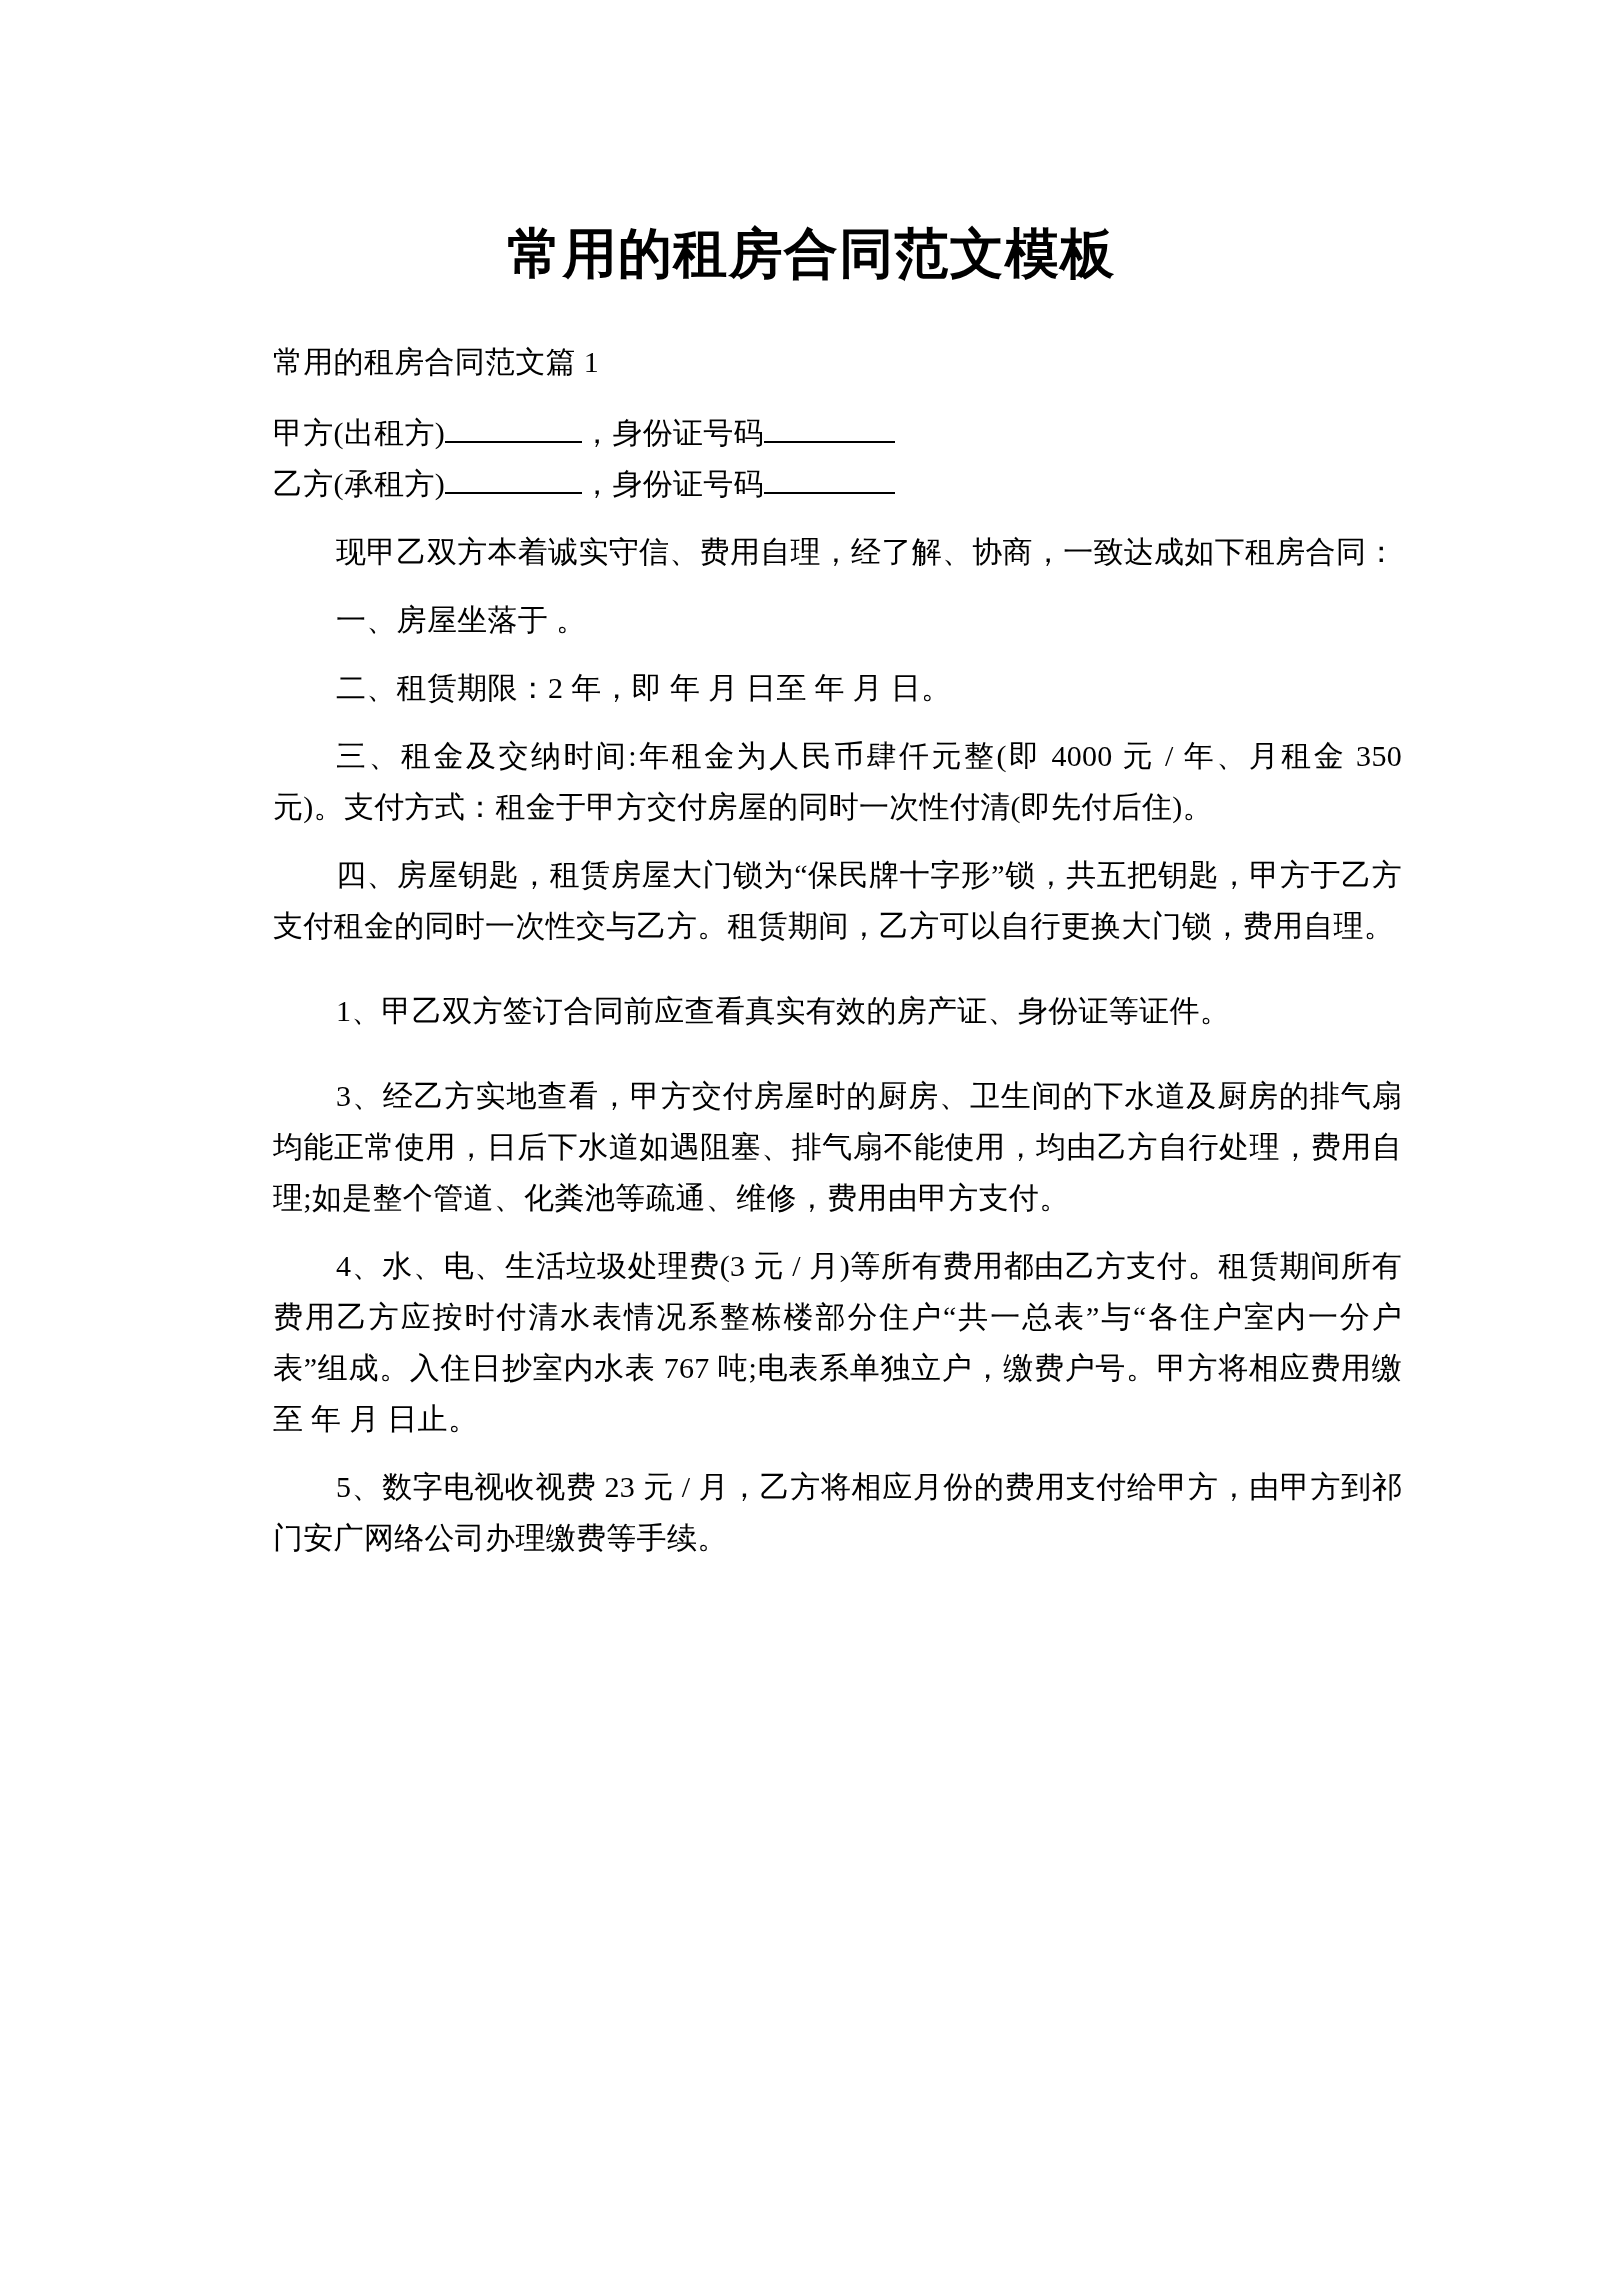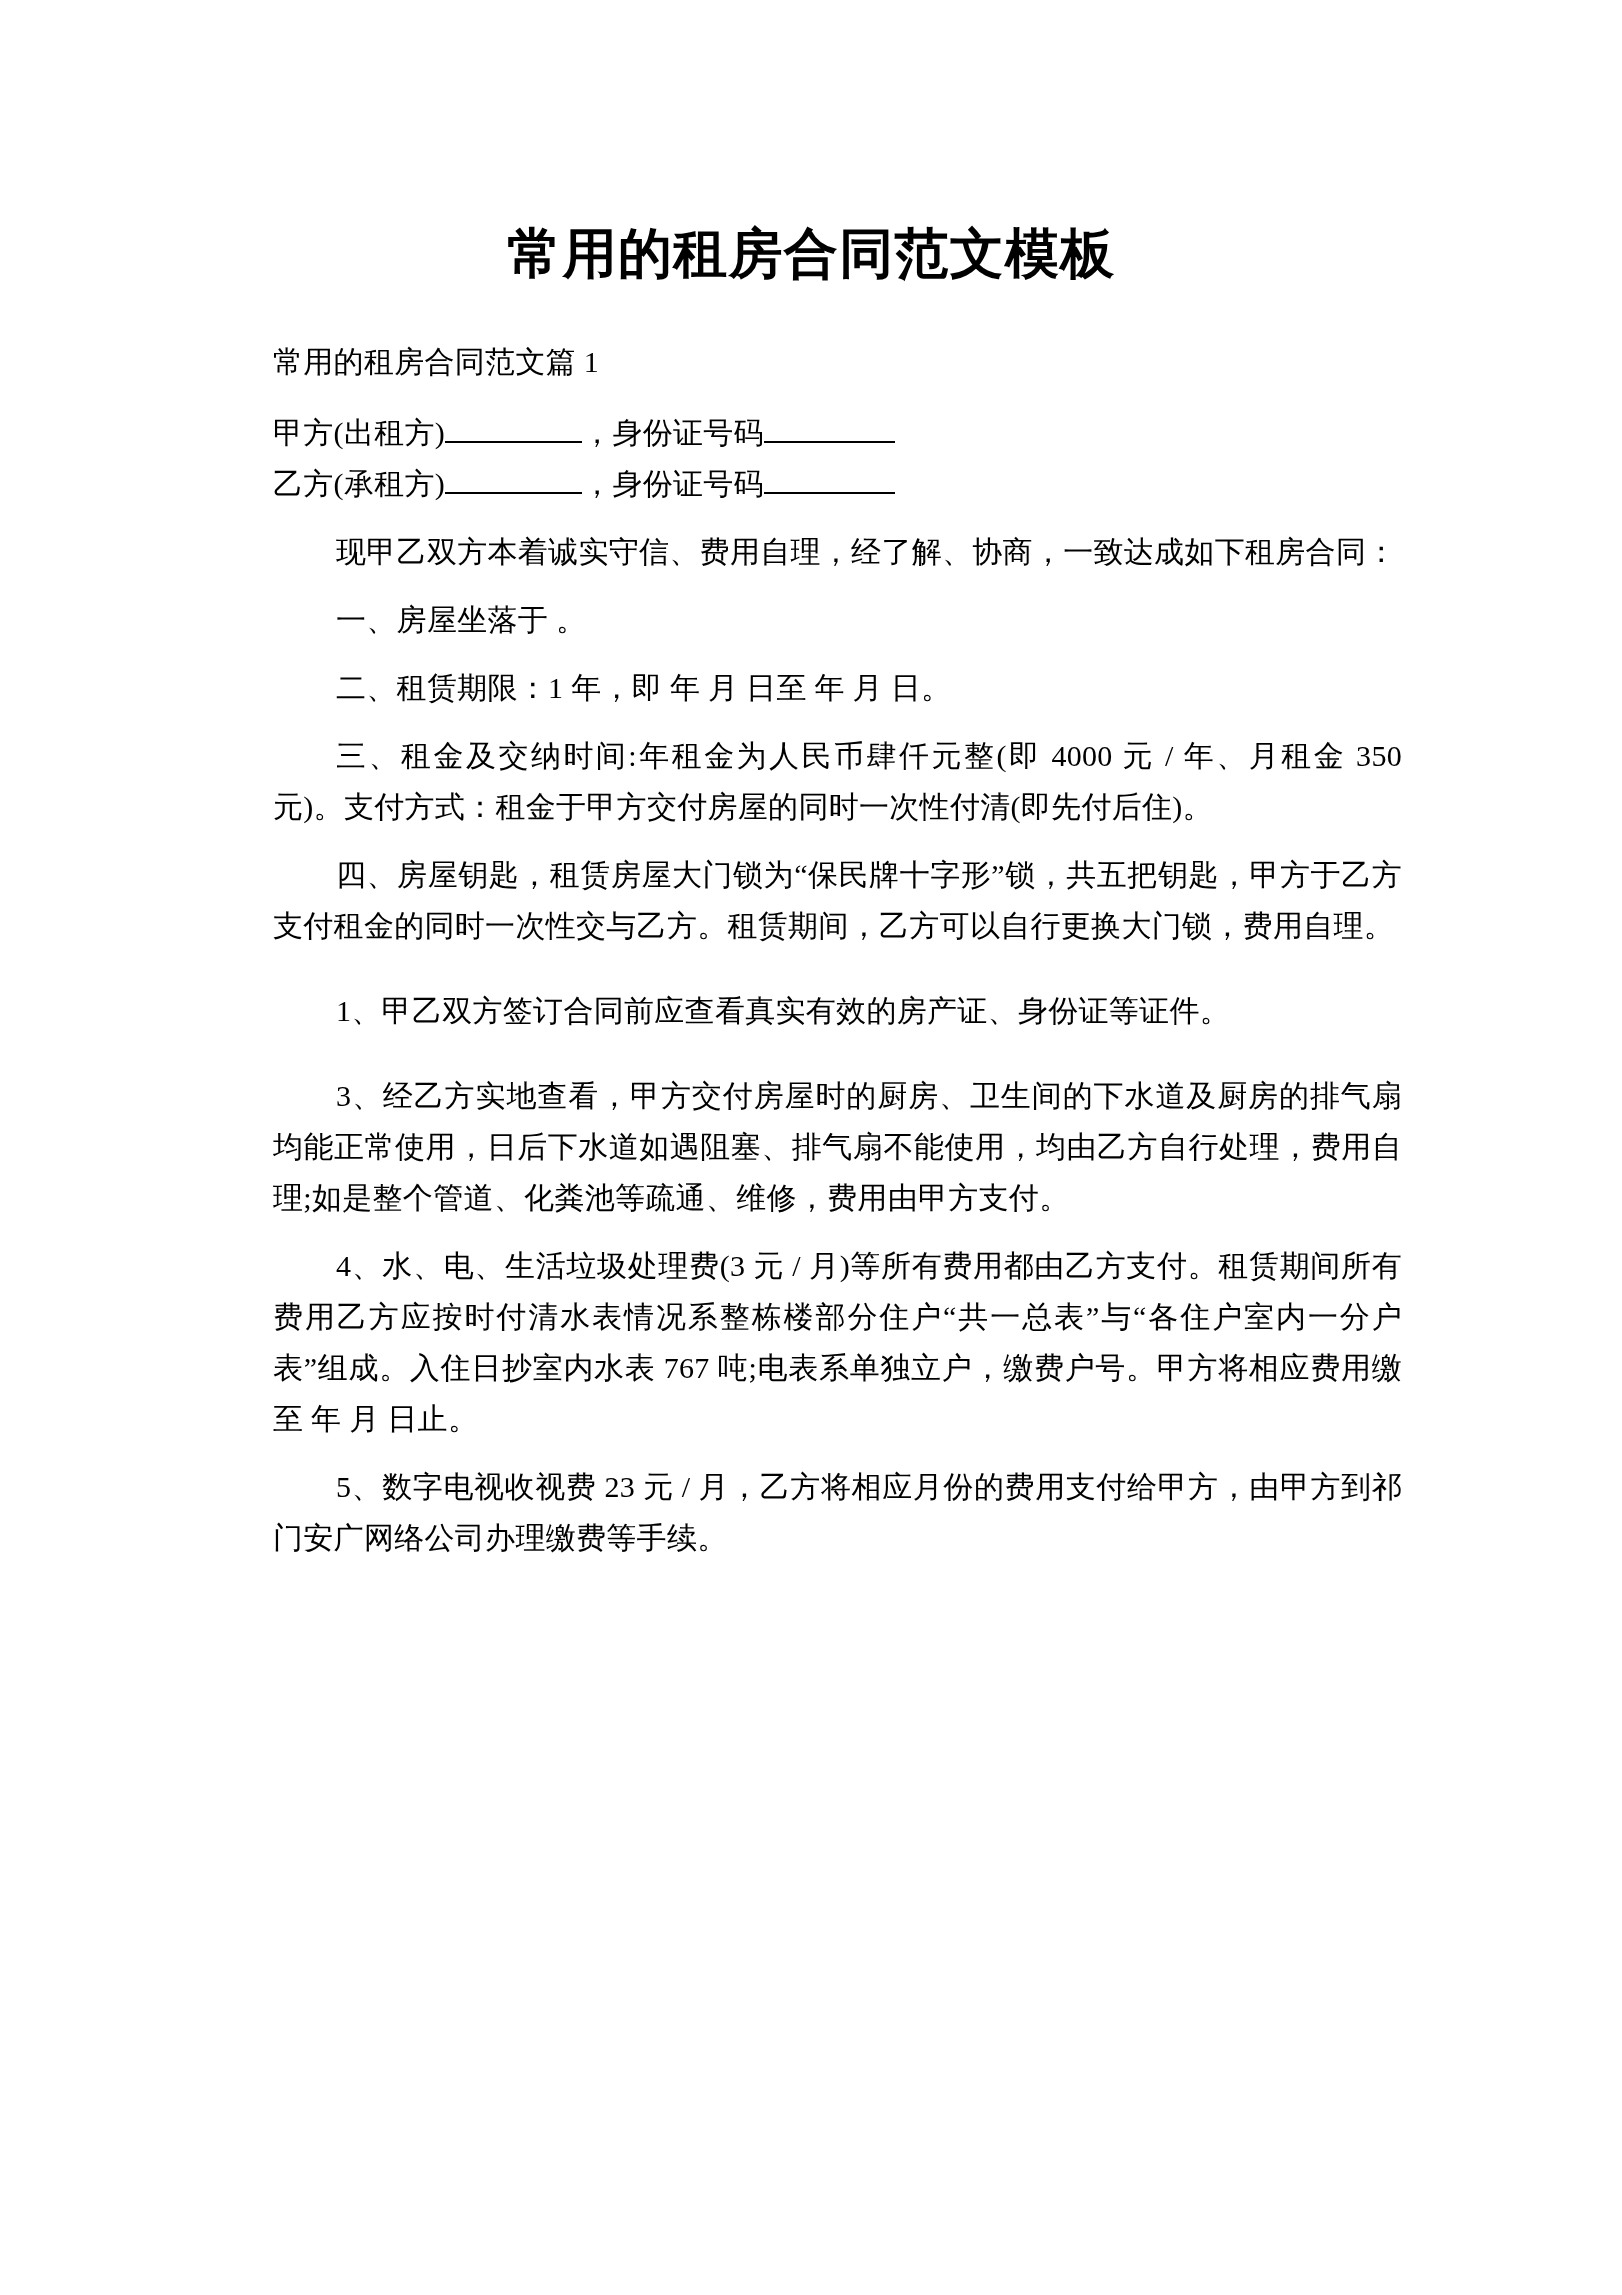--- a/index.html
+++ b/index.html
@@ -91,21 +91,21 @@
     <div class="gap-sm"></div>
 
     <p class="para indent">现甲乙双方本着诚实守信、费用自理，经了解、协商，一致达成如下租房合同：</p>
 
     <div class="gap-sm"></div>
 
     <p class="para indent">一、房屋坐落于 。</p>
 
     <div class="gap-sm"></div>
 
-    <p class="para indent">二、租赁期限：1 年，即 年 月 日至 年 月 日。</p>
+    <p class="para indent">二、租赁期限：2 年，即 年 月 日至 年 月 日。</p>
 
     <div class="gap-sm"></div>
 
     <p class="para indent">三、租金及交纳时间:年租金为人民币肆仟元整(即 4000 元 / 年、月租金 350 元)。支付方式：租金于甲方交付房屋的同时一次性付清(即先付后住)。</p>
 
     <div class="gap-sm"></div>
 
     <p class="para indent">四、房屋钥匙，租赁房屋大门锁为“保民牌十字形”锁，共五把钥匙，甲方于乙方支付租金的同时一次性交与乙方。租赁期间，乙方可以自行更换大门锁，费用自理。</p>
 
     <div class="gap-sm"></div>

